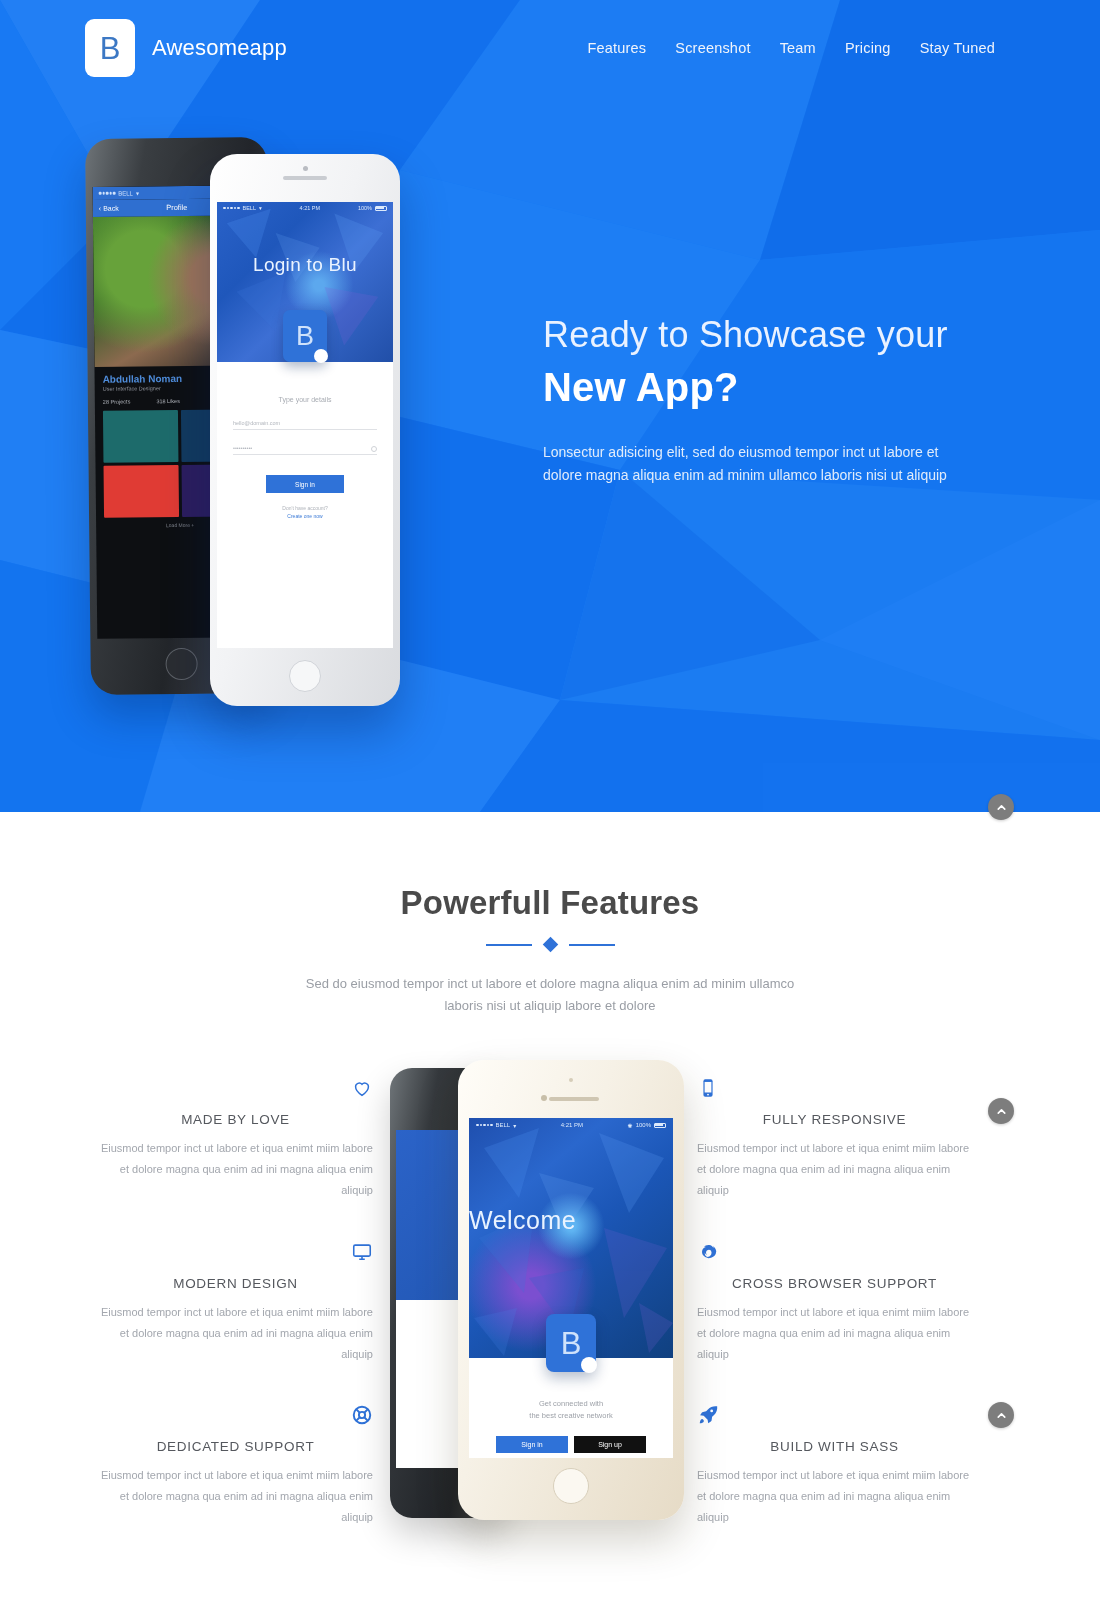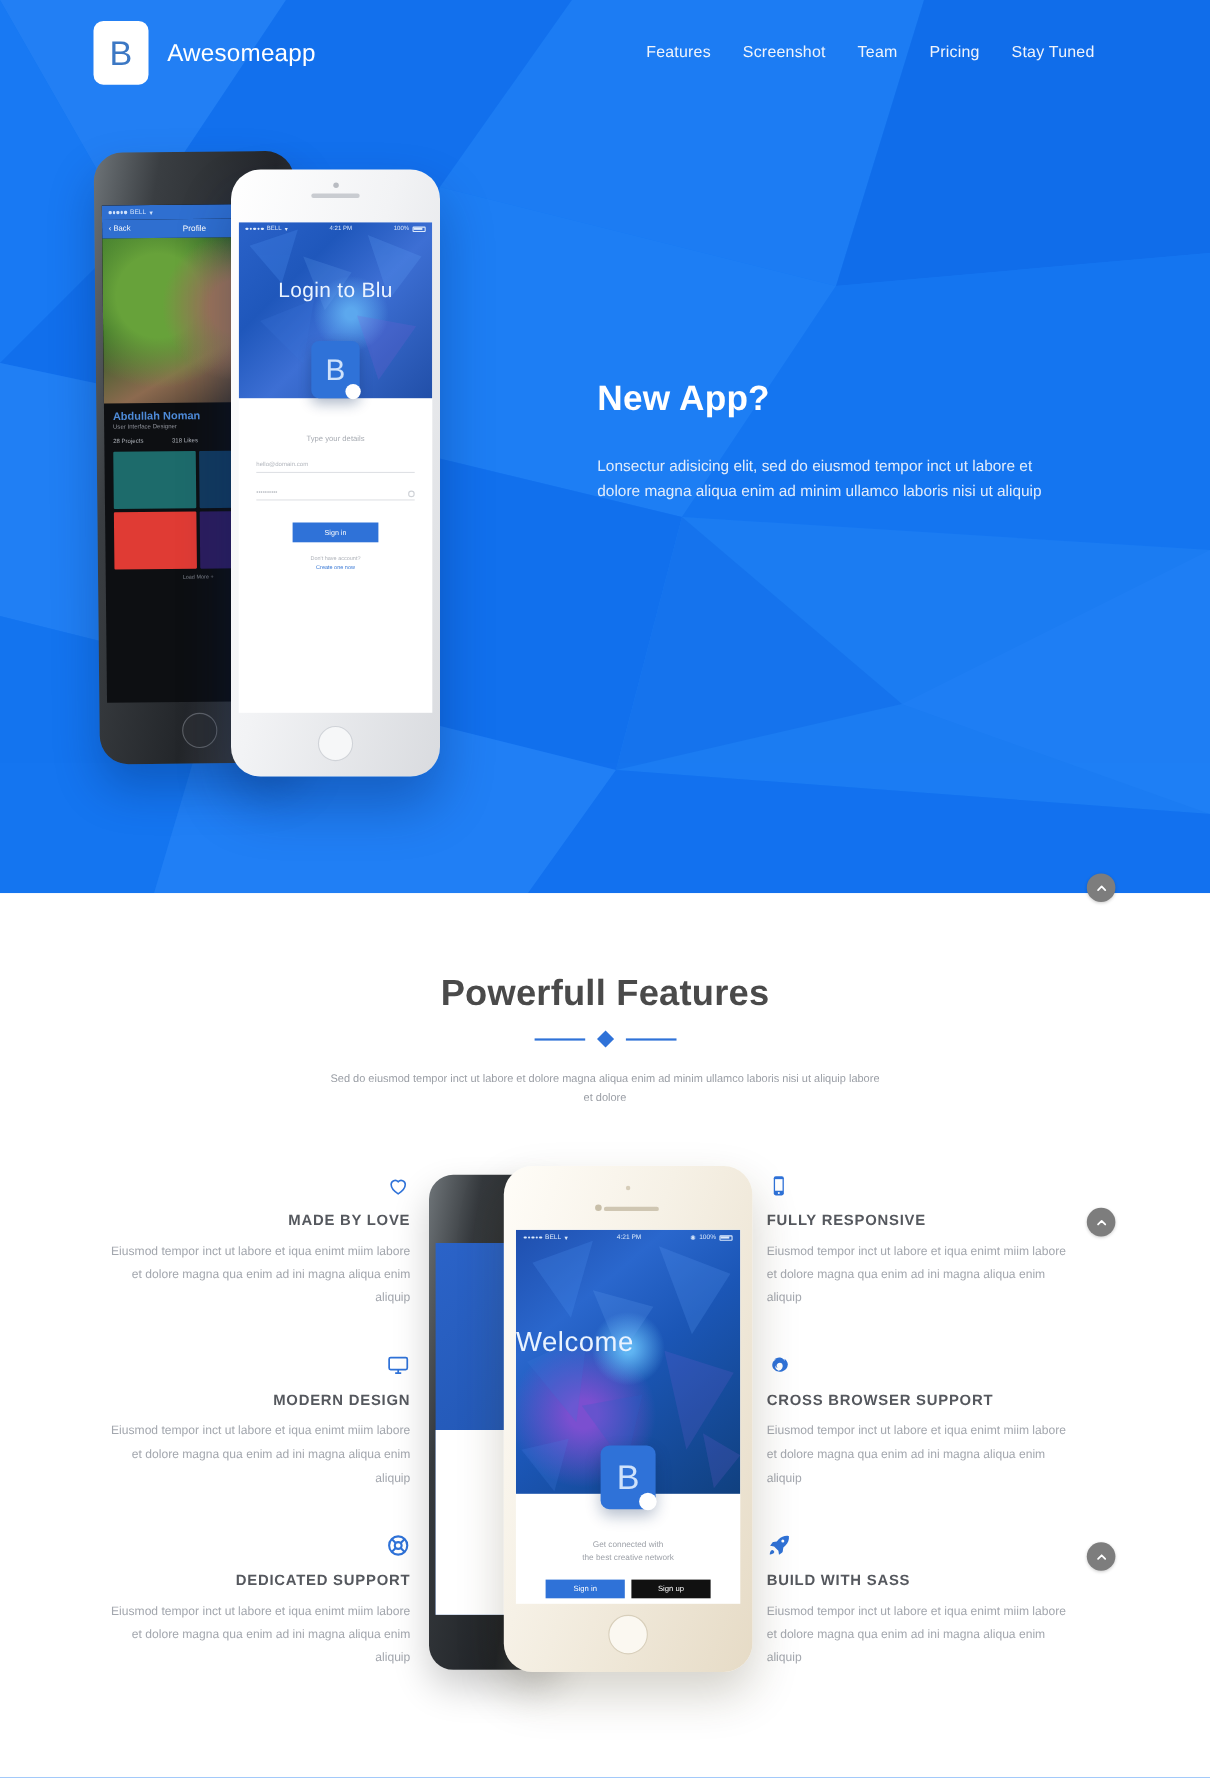--- a/index.html
+++ b/index.html
@@ -41,21 +41,21 @@
   .nav-links { margin-left:auto; margin-right:105px; display:flex; gap:29px; }
   .nav-links a {
     color:#f0f4fb; font-size:14.5px; text-decoration:none; letter-spacing:.2px;
   }
 
   .hero-copy { position:absolute; left:543px; top:312px; width:470px; z-index:15; }
   .hero-line1 {
     color:#eaf2ff; font-size:36px; font-weight:300; letter-spacing:.2px; line-height:1.25;
   }
   .hero-line2 {
-    color:#ffffff; font-size:32px; font-weight:bold; margin-top:32px; letter-spacing:.2px;
+    color:#ffffff; font-size:40px; font-weight:bold; margin-top:8px; letter-spacing:.2px;
   }
   .hero-sub {
     margin-top:31px; color:#e1ecfb; font-size:14px; line-height:1.65; width:425px;
   }
 
   
   .phones { position:absolute; left:80px; top:130px; width:350px; height:570px; z-index:10; }
 
   .phone-back {
     position:absolute; left:8px; top:8px; width:182px; height:556px;
@@ -182,37 +182,38 @@
   
   .features { position:relative; width:1100px; background:#fff; padding-top:72px; }
   .sec-title {
     text-align:center; font-size:33px; font-weight:bold; color:#4a4a4a; letter-spacing:.2px;
   }
   .divider { display:flex; align-items:center; justify-content:center; gap:13px; margin-top:17px; }
   .divider .bar { width:46px; height:2px; background:#2f72d8; }
   .divider .dia { width:11px; height:11px; background:#2f72d8; transform:rotate(45deg); }
   .sec-sub {
     margin:23px auto 0; width:510px; text-align:center; color:#9a9ea5;
-    font-size:10px; line-height:1.7;
+    font-size:13px; line-height:1.7;
   }
 
   .feature-grid {
     position:relative; margin-top:52px; width:1100px; height:480px;
   }
   .col { position:absolute; top:0; width:275px; }
   .col-left { left:98px; text-align:right; }
   .col-right { left:697px; text-align:left; }
 
   .feat { margin-bottom:31px; }
   .feat-icon { color:#2f72d8; height:30px; display:flex; align-items:flex-end; }
   .col-left .feat-icon { justify-content:flex-end; }
   .feat-icon svg { width:22px; height:22px; }
   .feat-title {
-    margin-top:13px; font-size:13.5px; font-weight:bold; color:#55585e;
+    margin-top:13px; font-size:13.5px; font-weight:normal; color:#55585e;
     letter-spacing:.7px;
+    text-align:center;
   }
   .feat-text { margin-top:11px; font-size:11px; color:#a3a7ae; line-height:1.92; }
 
   
   .center-phones {
     position:absolute; left:390px; top:1060px; width:300px; height:460px; z-index:5;
   }
   .cp-back {
     position:absolute; left:0; top:8px; width:118px; height:450px;
     background:linear-gradient(100deg,#6f7579 0%,#35393d 25%,#1f2226 70%,#484c51 100%);
@@ -418,20 +419,21 @@
               <span>Don't have account?</span>
               <b>Create one now</b>
             </div>
           </div>
         </div>
         <div class="pf-home"></div>
       </div>
     </div>
 
     <div class="hero-copy">
+      <div class="hero-line1">Ready to Showcase your</div>
       <div class="hero-line2">New App?</div>
       <div class="hero-sub">Lonsectur adisicing elit, sed do eiusmod tempor inct ut labore et dolore magna aliqua enim ad minim ullamco laboris nisi ut aliquip</div>
     </div>
   </section>
 
   <section class="features">
     <h2 class="sec-title">Powerfull Features</h2>
     <div class="divider">
       <span class="bar"></span>
       <span class="dia"></span>

